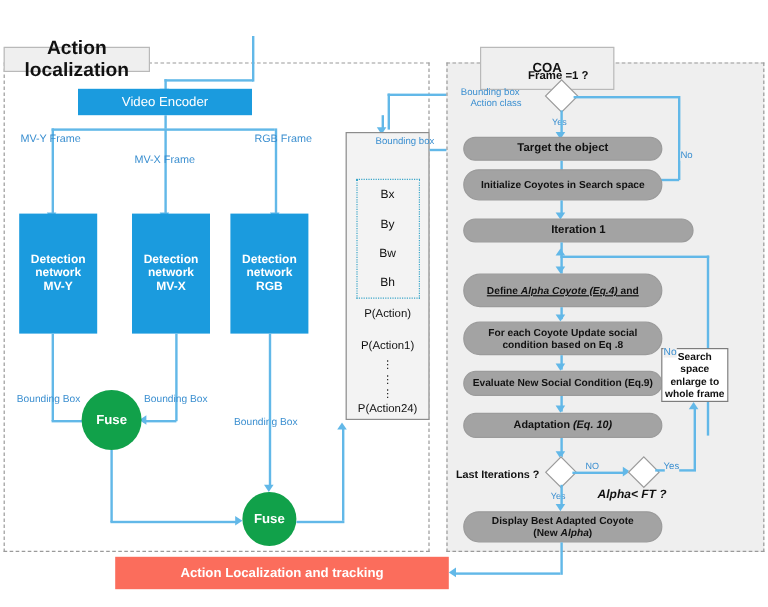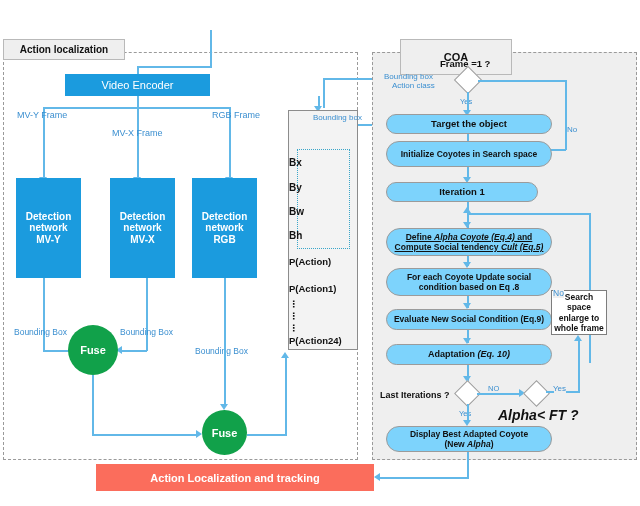--- a/index.html
+++ b/index.html
@@ -19,33 +19,33 @@
   .redbar{background:#fb6d5c;color:#fff;font-weight:bold;
     display:flex;align-items:center;justify-content:center;text-align:center;}
   .bluebox{background:#1b9bde;color:#fff;font-weight:bold;
     display:flex;align-items:center;justify-content:center;text-align:center;
     line-height:1.15;}
   .bluebox.plain{font-weight:normal;}
   .greencirc{background:#11a14a;color:#fff;font-weight:bold;border-radius:50%;
     display:flex;align-items:center;justify-content:center;}
 
   
-  .pill{background:#7dd3fc;border:1.2px solid #9b9b9b;border-radius:22px;
+  .pill{background:#a3a3a3;border:1.2px solid #9b9b9b;border-radius:22px;
     display:flex;align-items:center;justify-content:center;text-align:center;
     font-weight:bold;color:#111;line-height:1.18;}
   .rectbox{background:#fff;border:1.3px solid #7d7d7d;
     display:flex;align-items:center;justify-content:center;text-align:center;
     font-weight:bold;color:#111;line-height:1.2;}
   .diamond{background:#fff;border:1.2px solid #9b9b9b;
     transform:rotate(45deg);}
 
   
   .datapanel{background:#f3f3f3;border:1.3px solid #8c8c8c;}
   .dotbox{border:1.5px dotted #3aa6c9;background:#f3f3f3;}
-  .dp-txt{position:absolute;width:100%;font-weight:bold;color:#111;}
+  .dp-txt{position:absolute;width:100%;text-align:center;font-weight:normal;color:#111;}
 
   
   .ln{position:absolute;background:#62b8e8;}
   .lnh{height:1.6px;}
   .lnv{width:1.6px;}
   .arw{position:absolute;width:0;height:0;}
   .arw-d{border-left:4px solid transparent;border-right:4px solid transparent;border-top:6px solid #62b8e8;}
   .arw-u{border-left:4px solid transparent;border-right:4px solid transparent;border-bottom:6px solid #62b8e8;}
   .arw-r{border-top:4px solid transparent;border-bottom:4px solid transparent;border-left:6px solid #62b8e8;}
   .arw-l{border-top:4px solid transparent;border-bottom:4px solid transparent;border-right:6px solid #62b8e8;}
@@ -57,21 +57,21 @@
     font-family:"Liberation Serif","DejaVu Serif",serif;white-space:nowrap;}
   i{font-style:italic;}
 </style>
 </head>
 <body>
 
 <div id="stage">
 
 
   <div class="abs panel" style="left:3px;top:52px;width:355px;height:408px;"></div>
-  <div class="abs panel-tab" style="left:3px;top:39px;width:122px;height:21px;font-size:10px;">Action localization</div>
+  <div class="abs panel-tab" style="left:3px;top:39px;width:122px;height:21px;font-size:16px;text-align:center;">Action localization</div>
 
   <div class="ln lnv" style="left:210px;top:30px;height:38px;"></div>
   <div class="ln lnh" style="left:137px;top:66px;width:74px;"></div>
   <div class="ln lnv" style="left:137px;top:66px;height:9px;"></div>
   <div class="arw arw-d" style="left:133px;top:74px;"></div>
 
   <div class="abs bluebox plain" style="left:65px;top:74px;width:145px;height:22px;font-size:11px;">Video Encoder</div>
 
   <div class="ln lnh" style="left:43px;top:107px;width:167px;"></div>
   <div class="ln lnv" style="left:137px;top:96px;height:11px;"></div>
@@ -182,35 +182,32 @@
   <div class="ln lnv" style="left:467px;top:134px;height:8px;"></div>
 
   <div class="abs pill" style="left:386px;top:141px;width:166px;height:26px;font-size:8.5px;">
     <div>
       <div>Initialize Coyotes in Search space</div>
     </div>
   </div>
   <div class="ln lnv" style="left:467px;top:167px;height:12px;"></div>
   <div class="arw arw-d" style="left:463px;top:177px;"></div>
 
-  <div class="abs pill" style="left:386px;top:182px;width:152px;height:20px;font-size:9.5px;">Iteration 1</div>
+  <div class="abs pill" style="left:386px;top:182px;width:192px;height:20px;font-size:9.5px;">Iteration 1</div>
   <div class="ln lnv" style="left:467px;top:202px;height:26px;"></div>
   <div class="arw arw-d" style="left:463px;top:222px;"></div>
   <div class="arw arw-u" style="left:463px;top:207px;"></div>
 
   <div class="ln lnh" style="left:467px;top:213px;width:124px;"></div>
   <div class="ln lnv" style="left:589px;top:213px;height:150px;"></div>
 
   <div class="abs pill" style="left:386px;top:228px;width:166px;height:28px;font-size:8.5px;text-decoration:underline;">
     <div>
       <div>
         <span>Define </span><i>Alpha Coyote (Eq.4)</i><span> and</span>
-      </div>
-      <div>
-        <span>Compute Social tendency </span><i>Cult (Eq.5)</i>
       </div>
     </div>
   </div>
   <div class="ln lnv" style="left:467px;top:256px;height:10px;"></div>
   <div class="arw arw-d" style="left:463px;top:262px;"></div>
 
   <div class="abs pill" style="left:386px;top:268px;width:166px;height:28px;font-size:8.5px;">
     <div>
       <div>For each Coyote Update social</div>
       <div>condition  based on Eq .8</div>
@@ -235,21 +232,21 @@
   <div class="abs diamond" style="left:458px;top:384px;width:19px;height:19px;"></div>
   <div class="elabel" style="left:459px;top:409px;font-size:7.5px;">Yes</div>
   <div class="ln lnv" style="left:467px;top:404px;height:18px;"></div>
   <div class="arw arw-d" style="left:463px;top:420px;"></div>
 
   <div class="ln lnh" style="left:477px;top:393px;width:44px;"></div>
   <div class="arw arw-r" style="left:519px;top:389px;"></div>
   <div class="elabel" style="left:488px;top:384px;font-size:7.5px;">NO</div>
 
   <div class="abs diamond" style="left:527px;top:384px;width:19px;height:19px;"></div>
-  <div class="blabel" style="left:498px;top:407px;font-size:14px;font-style:italic;">Alpha&lt; FT ?</div>
+  <div class="blabel" style="left:498px;top:407px;font-size:10px;font-style:italic;">Alpha&lt; FT ?</div>
   <div class="elabel" style="left:553px;top:384px;font-size:8px;background:#efefef;">Yes</div>
   <div class="ln lnh" style="left:546px;top:391px;width:8px;"></div>
   <div class="ln lnh" style="left:566px;top:391px;width:14px;"></div>
   <div class="ln lnv" style="left:578px;top:340px;height:52px;"></div>
   <div class="arw arw-u" style="left:574px;top:335px;"></div>
 
   <div class="abs rectbox" style="left:551px;top:290px;width:56px;height:45px;font-size:8.5px;">
     <div>
       <div>Search space</div>
       <div>enlarge to</div>

